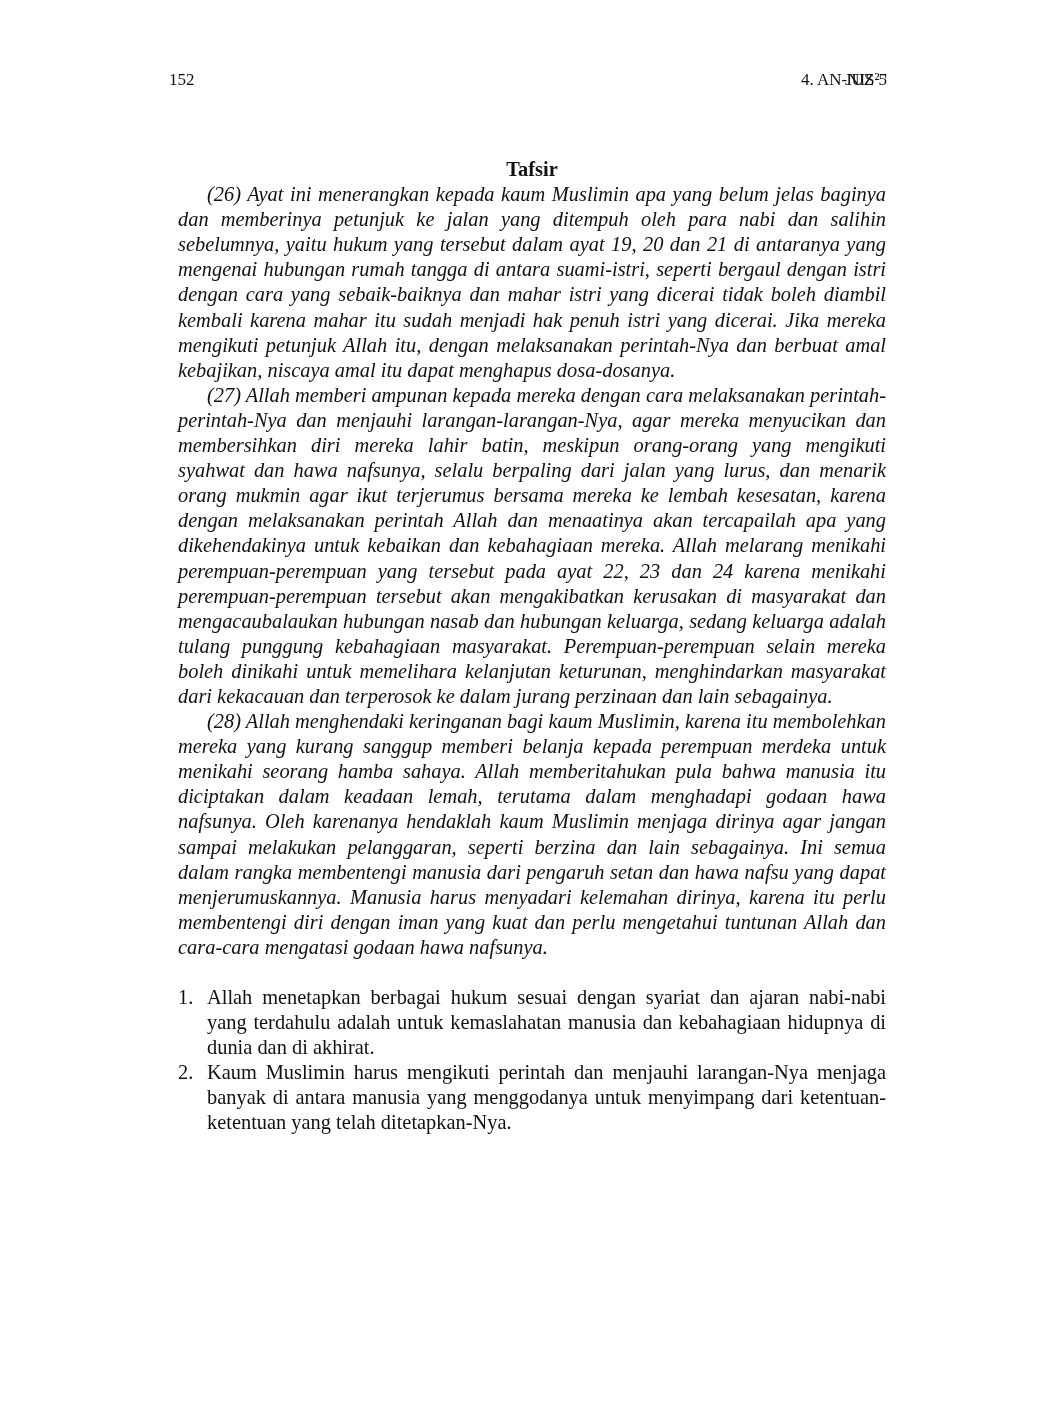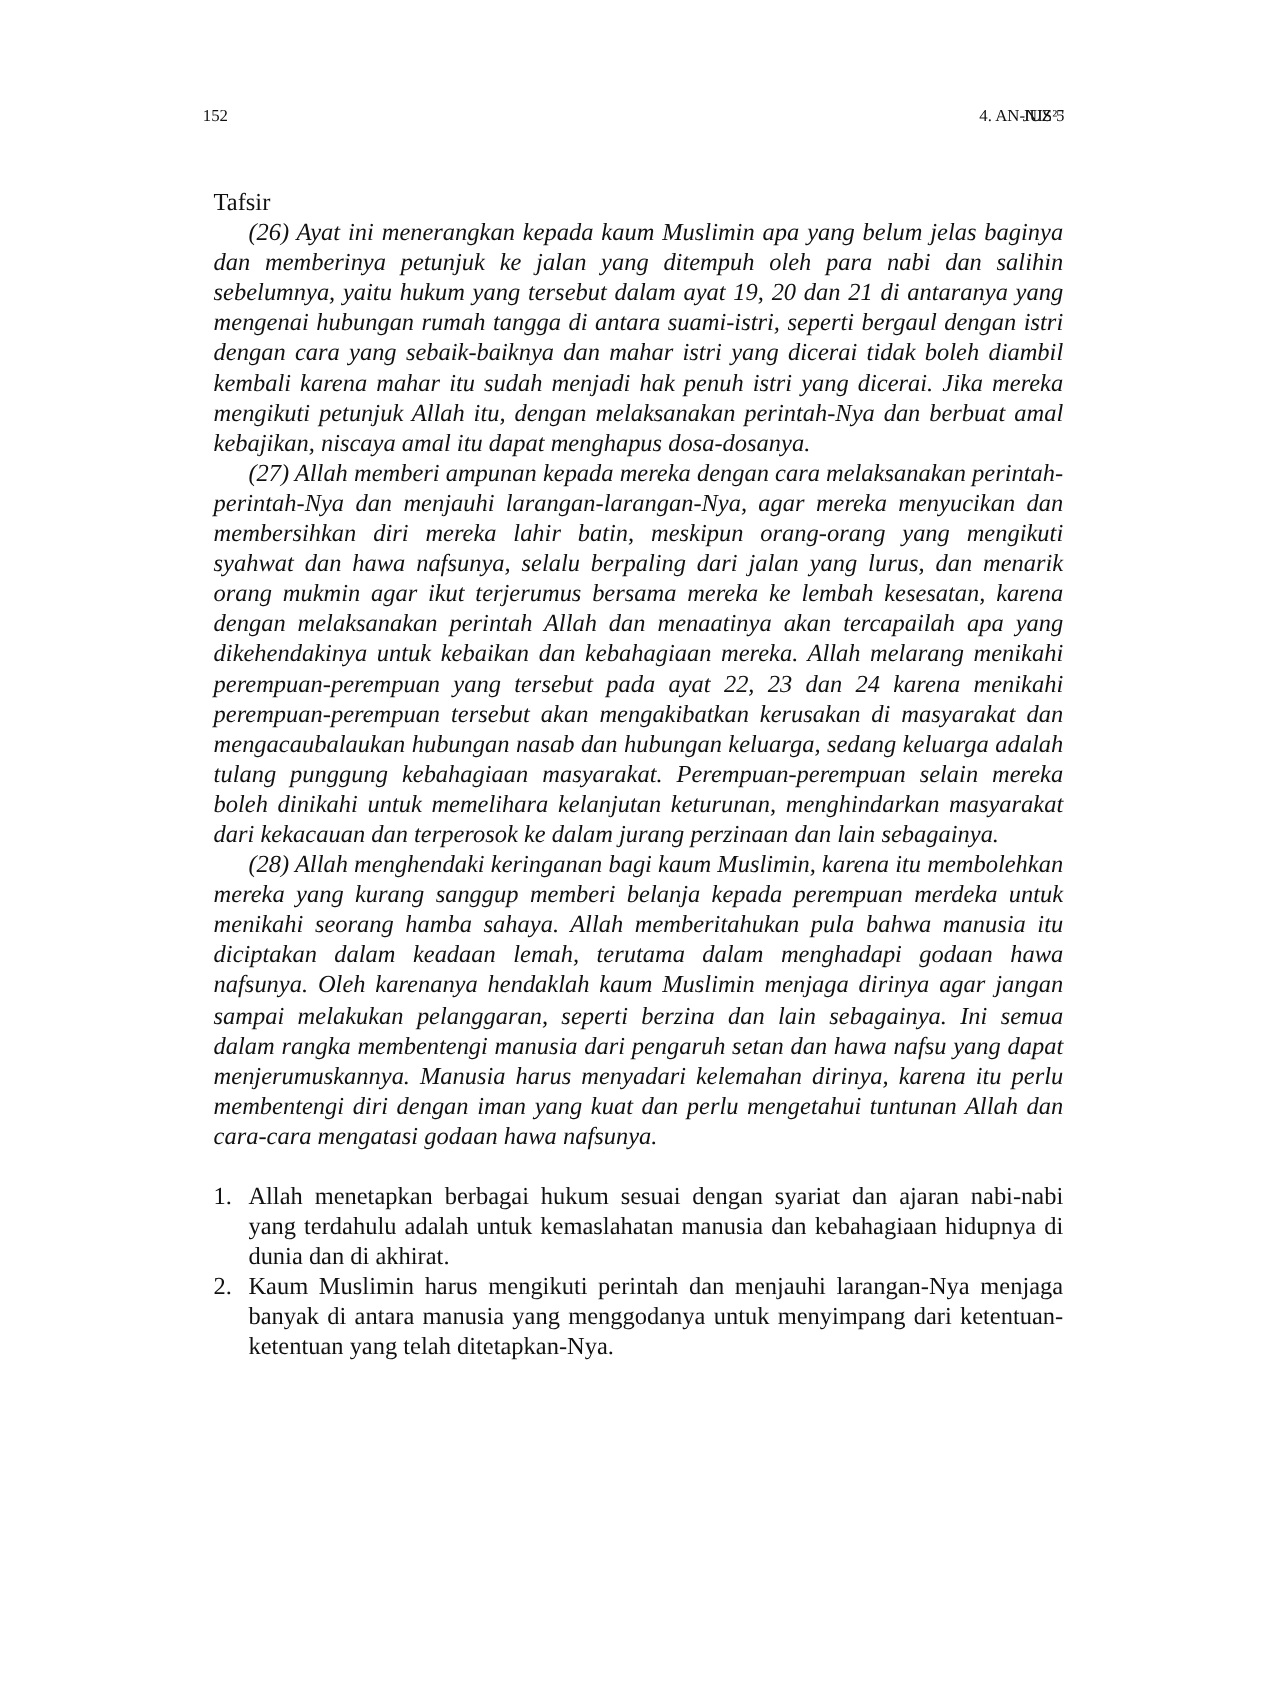--- a/index.html
+++ b/index.html
@@ -1,25 +1,25 @@
 <!DOCTYPE html>
 <html><head>
 <meta charset="utf-8">
 <style>
   html, body { margin: 0; padding: 0; background: #ffffff; }
   body { width: 1063px; height: 1417px; position: relative; overflow: hidden;
          font-family: "Liberation Serif", "DejaVu Serif", serif; color: #111; }
   .header { position: absolute; top: 70px; left: 169px; width: 718px; height: 30px;
-            font-size: 14px; margin-top: 20px; }
+            font-size: 17px; }
   .header .left { position: absolute; left: 0; top: 0; }
   .header .center { position: absolute; left: 0; right: 0; top: 0; text-align: right; }
   .header .right { position: absolute; right: 0; top: 0; }
   .content { position: absolute; top: 157px; left: 178px; width: 708px;
              font-size: 20.4px; line-height: 25.1px; }
-  .section-title { font-weight: normal; margin: 0; }
+  .section-title { font-weight: bold; margin: 0; text-align: center; }
   .para { margin: 0; text-align: justify; text-indent: 29px; font-style: italic; }
   .spacer { height: 25px; }
   ol.conclusions { margin: 0; padding: 0; list-style: none; }
   ol.conclusions li { position: relative; padding-left: 29px; text-align: justify; }
   ol.conclusions li .num { position: absolute; left: 0; top: 0; }
 </style>
 </head>
 <body>
 
 <div class="header">

